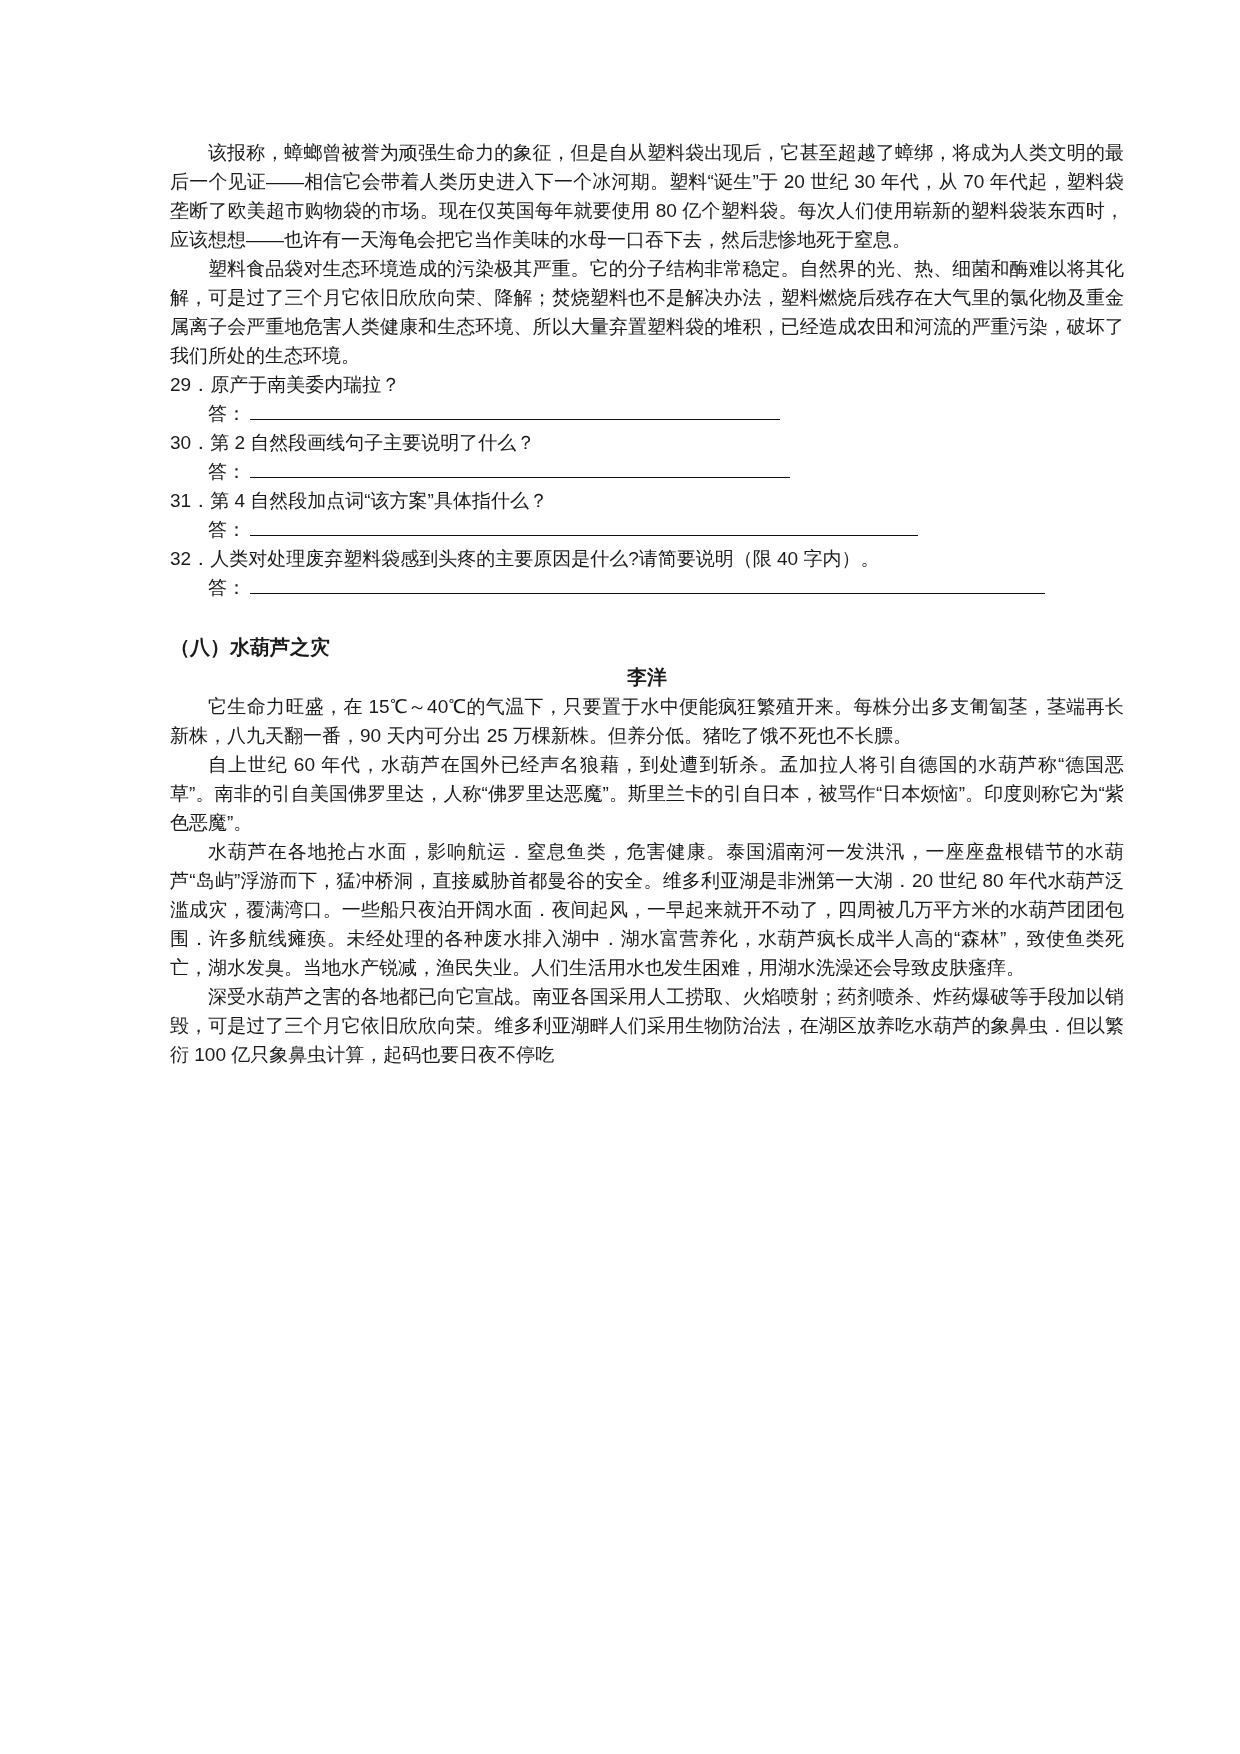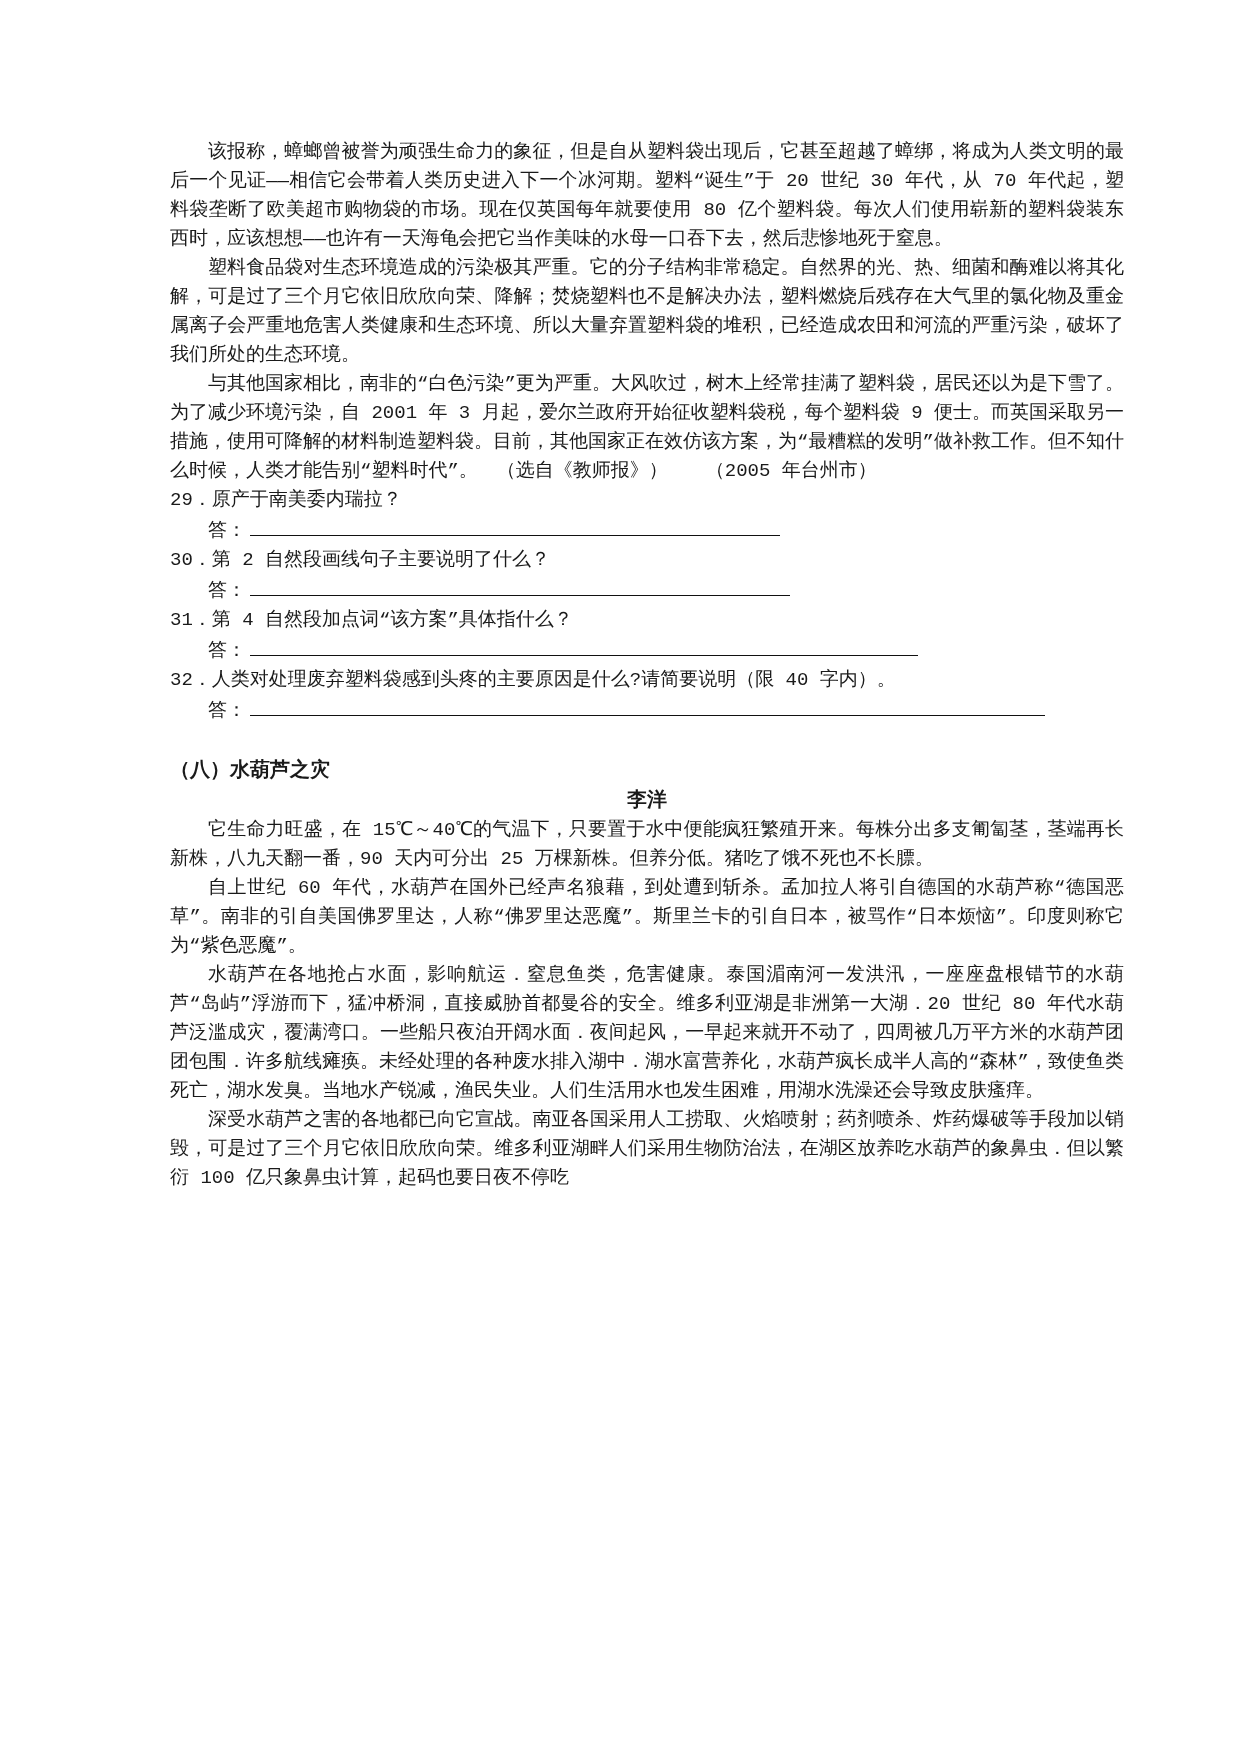--- a/index.html
+++ b/index.html
@@ -6,21 +6,21 @@
     margin: 0;
     padding: 0;
     background: #ffffff;
   }
   .page {
     position: relative;
     width: 1240px;
     height: 1280px;
     margin: 0 auto;
     background: #ffffff;
-    font-family: Liberation Mono, monospace;
+    font-family: Liberation Sans, sans-serif;
     color: #1a1a1a;
     box-sizing: border-box;
     padding: 138px 116px 0 170px;
     overflow: hidden;
   }
   .content {
     font-size: 19px;
     line-height: 29px;
     text-align: justify;
   }
@@ -74,21 +74,20 @@
   }
 </style>
 </head>
 <body>
 
 <div class="page">
   <div class="content">
 
     <p class="para">该报称，蟑螂曾被誉为顽强生命力的象征，但是自从塑料袋出现后，它甚至超越了蟑绑，将成为人类文明的最后一个见证——相信它会带着人类历史进入下一个冰河期。塑料“诞生”于 20 世纪 30 年代，从 70 年代起，塑料袋垄断了欧美超市购物袋的市场。现在仅英国每年就要使用 80 亿个塑料袋。每次人们使用崭新的塑料袋装东西时，应该想想——也许有一天海龟会把它当作美味的水母一口吞下去，然后悲惨地死于窒息。</p>
     <p class="para">塑料食品袋对生态环境造成的污染极其严重。它的分子结构非常稳定。自然界的光、热、细菌和酶难以将其化解，可是过了三个月它依旧欣欣向荣、降解；焚烧塑料也不是解决办法，塑料燃烧后残存在大气里的氯化物及重金属离子会严重地危害人类健康和生态环境、所以大量弃置塑料袋的堆积，已经造成农田和河流的严重污染，破坏了我们所处的生态环境。</p>
-    <p class="para">与其他国家相比，南非的“白色污染”更为严重。大风吹过，树木上经常挂满了塑料袋，居民还以为是下雪了。为了减少环境污染，自 2001 年 3 月起，爱尔兰政府开始征收塑料袋税，每个塑料袋 9 便士。而英国采取另一措施，使用可降解的材料制造塑料袋。目前，其他国家正在效仿该方案，为“最糟糕的发明”做补救工作。但不知什么时候，人类才能告别“塑料时代”。　（选自《教师报》）　　（2005 年台州市）</p>
 
     <div class="question-line">
       <span class="q-number">29．</span><span>原产于南美委内瑞拉？</span>
     </div>
     <div class="answer-row">
       <span class="answer-label">答：</span><span class="answer-line w1"></span>
     </div>
 
     <div class="question-line">
       <span class="q-number">30．</span><span>第 2 自然段画线句子主要说明了什么？</span>

